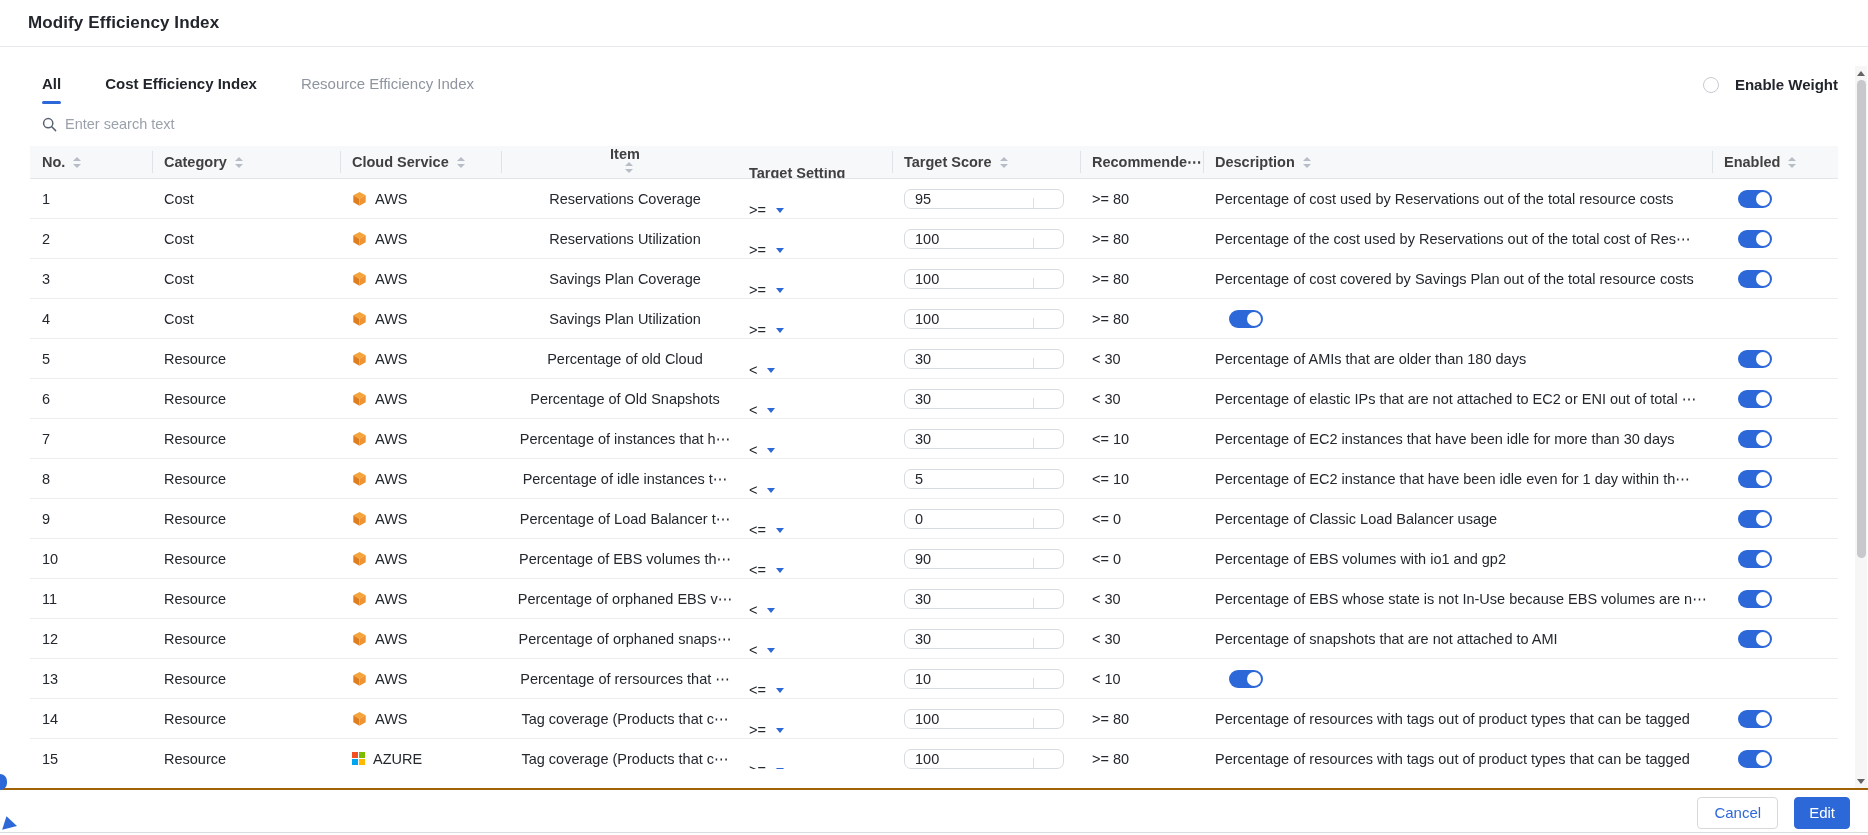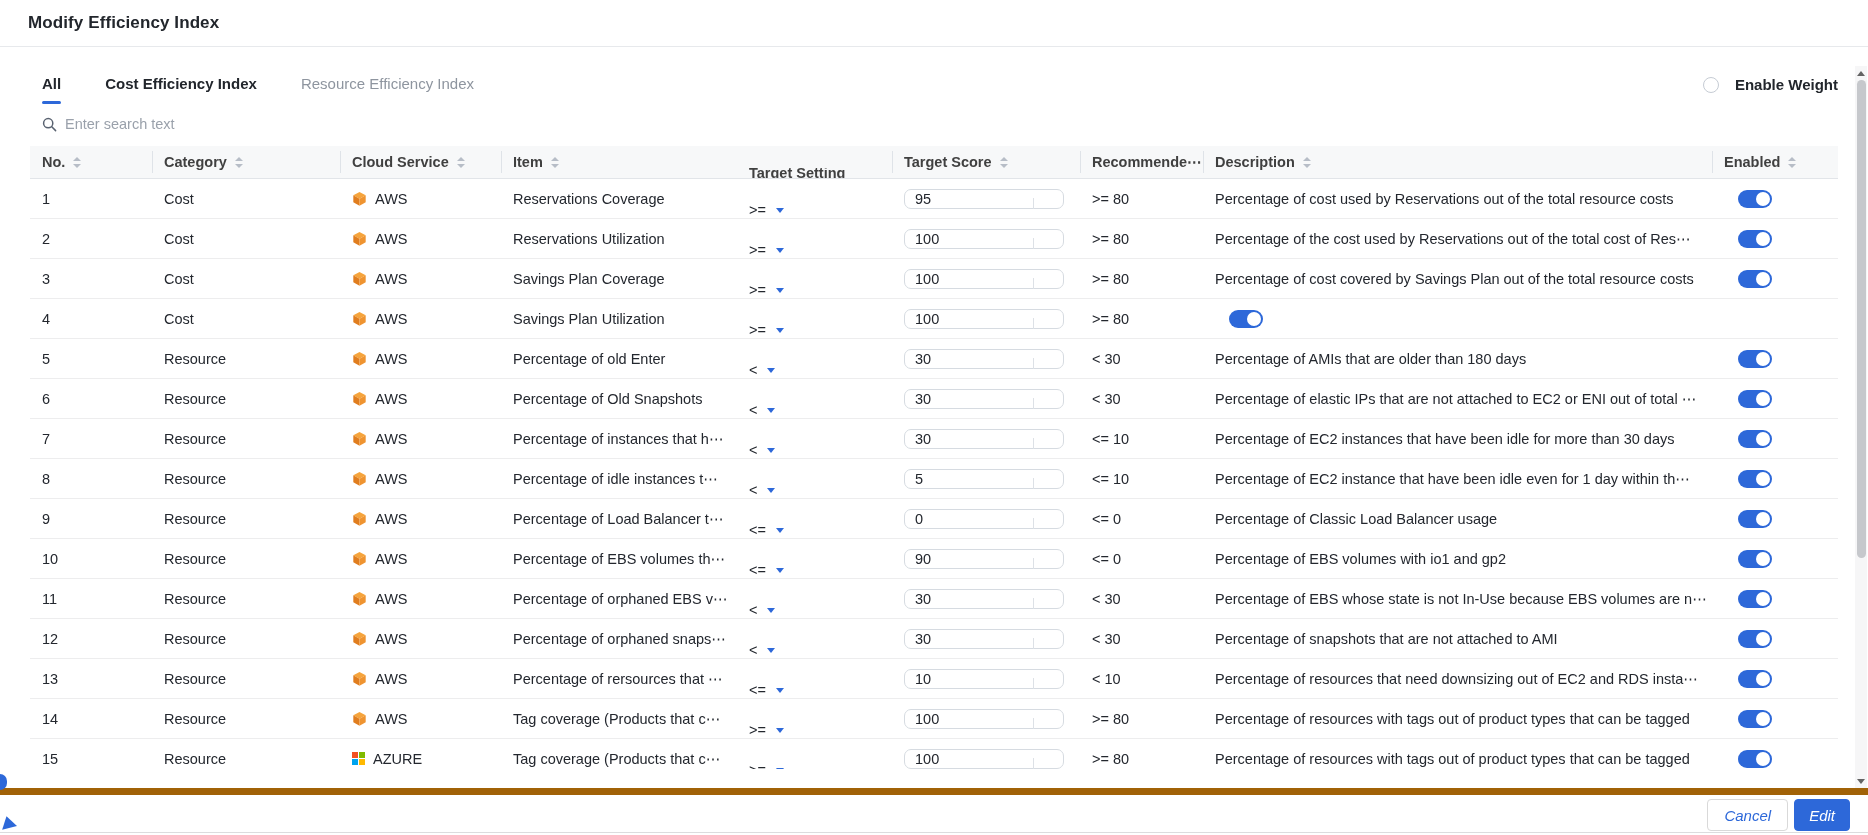--- a/index.html
+++ b/index.html
@@ -44,21 +44,21 @@
   .caret-down { width:0; height:0; border-left:4px solid transparent; border-right:4px solid transparent;
     border-top:4px solid #b7bdc7; }
 
   .tr { display:flex; height:40px; border-bottom:1px solid #ededee; align-items:center; background:#fff; }
   .td { padding-left:12px; font-size:14.5px; color:#23272e; flex-shrink:0;
     white-space:nowrap; overflow:hidden; display:flex; align-items:center; }
 
   .col-no { width:122px; }
   .col-category { width:188px; }
   .col-cloud { width:161px;align-items:center; }
-  .col-item { width:236px; }
+  .col-item { width:236px;flex-direction:column; }
   .col-target_setting { width:155px;margin-top:22px; }
   .col-target_score { width:188px; }
   .col-recommended { width:123px;text-align:right; }
   .col-description { flex:1 1 auto; min-width:0; flex-shrink:1; }
   .col-enabled { width:126px; }
 
   .cloud-icon { margin-right:8px; display:inline-flex; }
   .ms-grid { display:grid; grid-template-columns:6px 6px; grid-template-rows:6px 6px; gap:1px; }
   .ms-grid span { display:block; }
 
@@ -72,22 +72,22 @@
   .score-box { position:relative; display:inline-flex; }
   .score-box::after { content:""; position:absolute; right:30px; top:9px; height:12px; width:1px;
     background:#dde1e6; pointer-events:none; }
 
   .toggle { width:34px; height:18px; border-radius:9px; background:#2d68d9; position:relative;
     cursor:pointer; margin-left:14px; }
   .toggle .knob { position:absolute; right:2px; top:2px; width:14px; height:14px; border-radius:50%; background:#fff; }
 
   
   .modal-footer { position:absolute; left:0; right:0; bottom:0; height:47px; background:#fff;
-    border-top:7px solid #a16207; display:flex; align-items:center; justify-content:flex-end;
-    gap:6px; padding-right:18px; z-index:5;font-style:italic; }
+    border-top:2px solid #a16207; display:flex; align-items:center; justify-content:flex-end;
+    gap:16px; padding-right:18px; z-index:5; }
   .btn { height:32px; border-radius:4px; font-size:15px; display:inline-flex; align-items:center;
     justify-content:center; cursor:pointer; font-family:"Liberation Sans", sans-serif; }
   .btn-cancel { background:#fff; border:1px solid #d9d9d9; color:#2d68d9; padding:0 16px; }
   .btn-edit { background:#2d68d9; border:1px solid #2d68d9; color:#fff; padding:0 14px; }
   .bottom-edge { position:absolute; left:0; right:0; bottom:2px; height:1px; background:#dcdcde; z-index:6; }
 
   
   .vscroll { position:absolute; top:66px; right:1px; width:12px; height:722px; background:#f6f6f7;
     z-index:7; display:flex; flex-direction:column; align-items:center; }
   .scroll-btn { width:12px; height:14px; display:flex; align-items:center; justify-content:center; cursor:pointer; }
@@ -334,21 +334,21 @@
             <div class="td col-cloud">
               <span class="cloud-icon">
                 <svg width="15" height="16" viewBox="0 0 16 17">
                   <path d="M8 1 L14.6 4.6 L8 8.2 L1.4 4.6 Z" fill="#f5a43c"></path>
                   <path d="M1.4 4.6 L8 8.2 L8 15.6 L1.4 12 Z" fill="#e07d1e"></path>
                   <path d="M14.6 4.6 L8 8.2 L8 15.6 L14.6 12 Z" fill="#ef9430"></path>
                 </svg>
               </span>
               <span>AWS</span>
             </div>
-            <div class="td col-item">Percentage of old Enter</div>
+            <div class="td col-item">Percentage of old Cloud</div>
             <div class="td col-target_setting">
               <span class="op-wrap">
                 <span>&lt;</span>
                 <span class="op-caret"></span>
               </span>
             </div>
             <div class="td col-target_score">
               <span class="score-box">
                 <input class="score-input" type="text" value="30" style="">
               </span>
@@ -611,21 +611,20 @@
                 <span>&lt;=</span>
                 <span class="op-caret"></span>
               </span>
             </div>
             <div class="td col-target_score">
               <span class="score-box">
                 <input class="score-input" type="text" value="10" style="">
               </span>
             </div>
             <div class="td col-recommended">&lt; 10</div>
-            <div class="td col-description">Percentage of resources that need downsizing out of EC2 and RDS insta⋯</div>
             <div class="td col-enabled">
               <span class="toggle">
                 <span class="knob"></span>
               </span>
             </div>
           </div>
           <div class="tr">
             <div class="td col-no">14</div>
             <div class="td col-category">Resource</div>
             <div class="td col-cloud">

